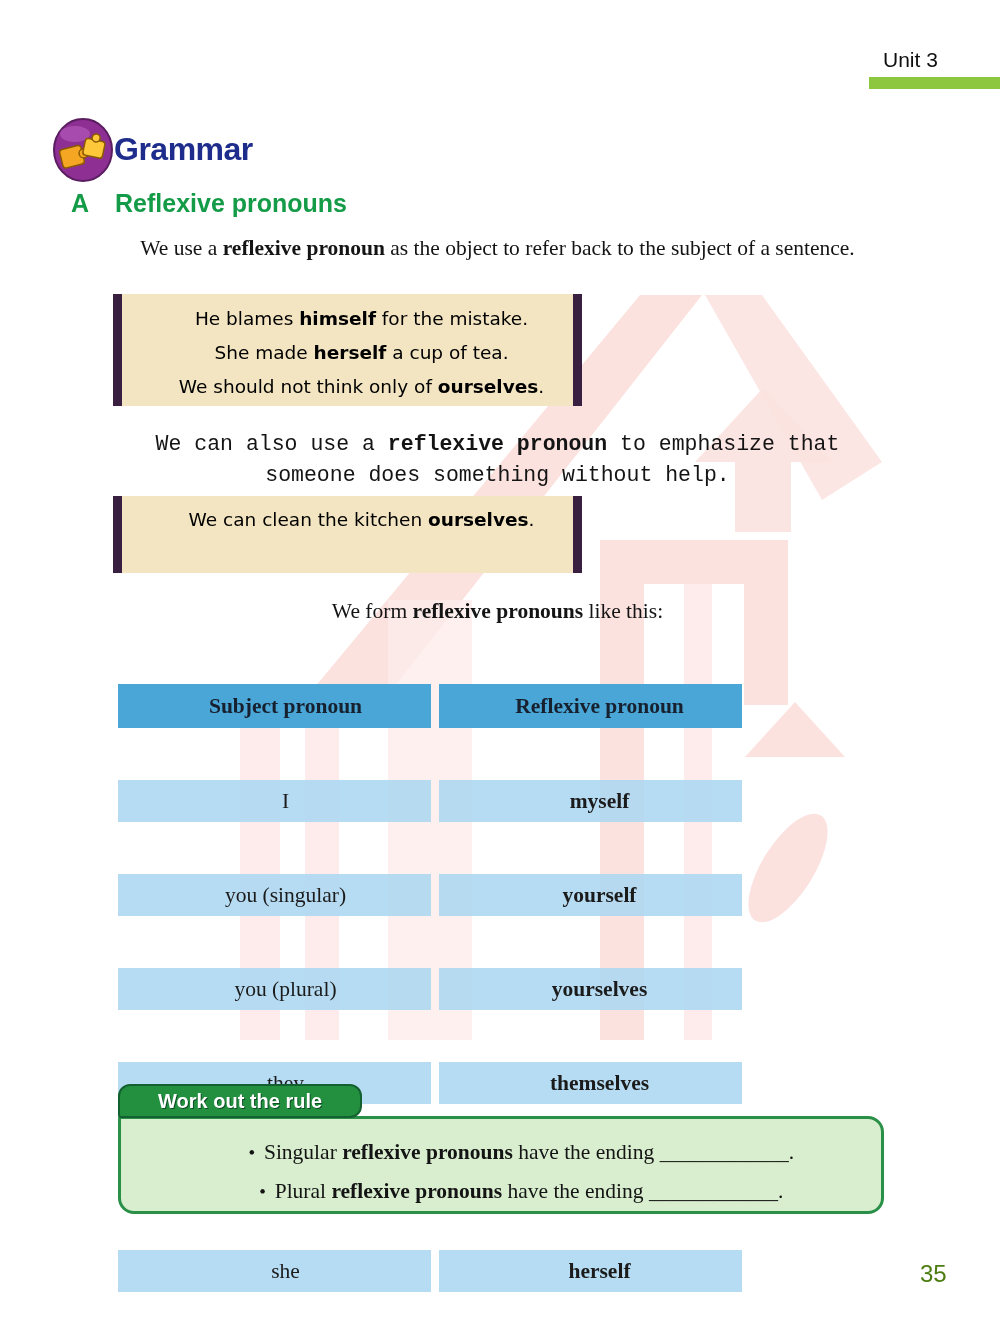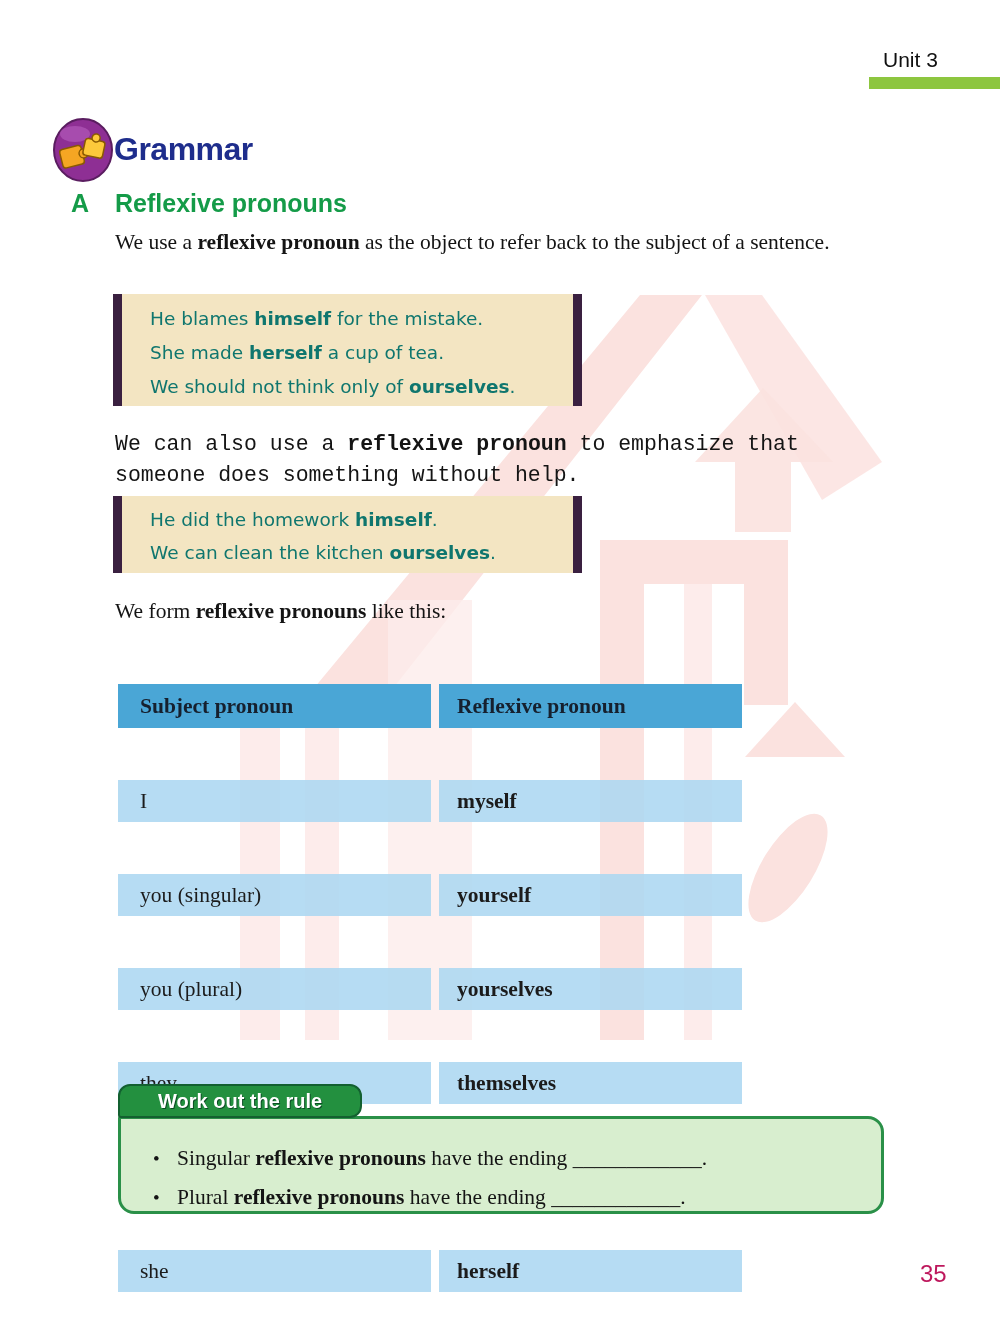--- a/index.html
+++ b/index.html
@@ -4,20 +4,21 @@
 <style>
   html,body{margin:0;padding:0;background:#888;}
   #page{
     position:relative;
     width:1000px;height:1336px;
     margin:0 auto;
     background:#ffffff;
     overflow:hidden;
     font-family:"Liberation Serif", serif;
     color:#151515;
+    text-align:center;
   }
   .abs{position:absolute;}
   .b{font-weight:bold;}
 
   
   #watermark{position:absolute;left:0;top:0;width:1000px;height:1336px;z-index:0;}
 
   
   #unit-label{
     left:883px;top:48px;
@@ -44,34 +45,34 @@
   #lesson-title{
     left:115px;top:189px;
     font-family:"Liberation Sans",sans-serif;
     font-weight:bold;font-size:25px;color:#149b48;z-index:3;
   }
 
   .paragraph{
     left:115px;width:765px;
     font-size:21.5px;line-height:30.5px;color:#141414;z-index:3;
   }
-  #intro-1{top:227px;font-family:Liberation Serif, serif;}
+  #intro-1{top:233px;font-family:Liberation Serif, serif;}
   #intro-2{top:429px;font-family:Liberation Mono, monospace;}
   #table-intro{top:596px;}
 
   
   .example-box{
     left:113px;width:469px;
     background:#f3e5c2;
     border-left:9px solid #3a2040;
     border-right:9px solid #3a2040;
     box-sizing:border-box;
     z-index:3;
     font-family:"DejaVu Sans",sans-serif;
-    color:#0f766e;
+    color:#000000;
   }
   #example-box-1{top:294px;height:112px;padding:8px 0 0 28px;font-size:18.5px;line-height:34px;}
   #example-box-2{top:496px;height:77px;padding:7px 0 0 28px;font-size:18.5px;line-height:33px;}
   .example-line{white-space:nowrap;}
 
   
   #pronoun-table{left:118px;top:636px;width:624px;z-index:3;}
   .t-row{display:flex;margin-bottom:4px;}
   .t-cell{box-sizing:border-box;margin-top:48px;}
   .t-c1{width:313px;margin-right:8px;padding-left:22px;}
@@ -99,31 +100,31 @@
     text-shadow:1px 1px 0 #0c4d24;
     z-index:4;
   }
   #rule-box{
     left:118px;top:1116px;width:766px;height:98px;
     background:#d8eecf;
     border:3px solid #2a9048;
     border-radius:2px 16px 16px 16px;
     box-sizing:border-box;
     z-index:3;
-    padding:20px 0 0 32px;
+    padding:14px 0 0 32px;
   }
   .rule-line{
     font-size:21.5px;line-height:38px;color:#141414;white-space:nowrap;
   }
   .bullet-dot{display:inline-block;width:24px;font-size:19px;}
 
   #page-number{
     left:920px;top:1260px;
     font-family:"Liberation Sans",sans-serif;
-    font-size:24px;color:#be185d;z-index:3;
+    font-size:24px;color:#4d7c0f;z-index:3;
   }
 </style>
 </head>
 <body>
 
 <div id="page">
 
   <svg id="watermark" viewBox="0 0 1000 1336" aria-hidden="true">
     <g fill="#fbe2df">
       <polygon points="640,295 702,295 380,705 300,705"></polygon>
@@ -165,21 +166,20 @@
 
   <div class="abs example-box" id="example-box-1">
     <div class="example-line"><span>He blames </span><span class="b">himself</span><span> for the mistake.</span></div>
     <div class="example-line"><span>She made </span><span class="b">herself</span><span> a cup of tea.</span></div>
     <div class="example-line"><span>We should not think only of </span><span class="b">ourselves</span><span>.</span></div>
   </div>
 
   <div class="abs paragraph" id="intro-2"><span>We can also use a </span><span class="b">reflexive pronoun</span><span> to emphasize that someone does something without help.</span></div>
 
   <div class="abs example-box" id="example-box-2">
-    <div class="example-line"><span>He did the homework </span><span class="b">himself</span><span>.</span></div>
     <div class="example-line"><span>We can clean the kitchen </span><span class="b">ourselves</span><span>.</span></div>
   </div>
 
   <div class="abs paragraph" id="table-intro"><span>We form </span><span class="b">reflexive pronouns</span><span> like this:</span></div>
 
   <div class="abs" id="pronoun-table">
     <div class="t-row t-head">
       <div class="t-cell t-c1">Subject pronoun</div>
       <div class="t-cell t-c2">Reflexive pronoun</div>
     </div>

